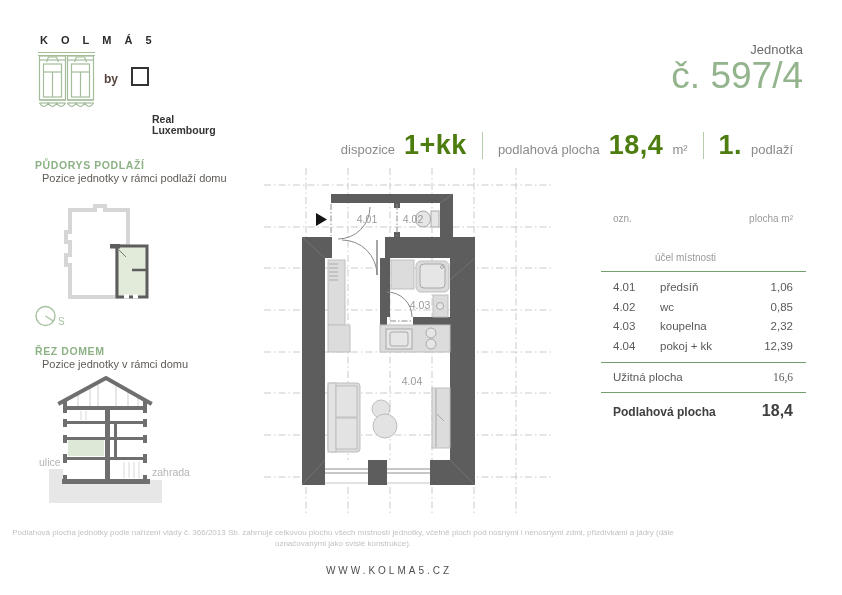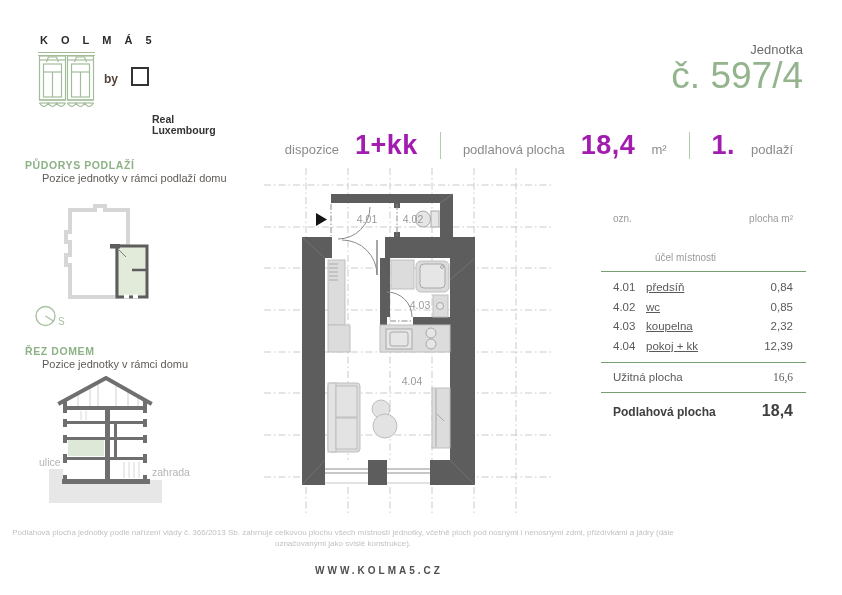--- a/index.html
+++ b/index.html
@@ -9,48 +9,48 @@
 
   
   .logo-title{left:40px;top:34px;font-size:11px;font-weight:bold;letter-spacing:5px;color:#2b2b2b;}
   .by-label{left:104px;top:72px;font-size:12px;font-weight:bold;color:#55443c;}
   .rl-square{left:131px;top:67px;width:14px;height:15px;border:2.5px solid #333;}
   .rl-name{left:152px;top:66px;font-size:10.5px;font-weight:bold;color:#333;line-height:10.5px;margin-top:48px;}
   .unit-label{right:39px;top:42px;font-size:13px;color:#6b6b6b;text-align:right;}
   .unit-number{right:39px;top:55px;font-size:37px;color:#93b48c;text-align:right;}
 
   
-  .summary-bar{right:49px;top:130px;display:flex;align-items:baseline;gap:16px;}
+  .summary-bar{right:49px;top:130px;display:flex;align-items:baseline;gap:9px;}
   .sum-small{font-size:13px;color:#8b8b8b;}
-  .sum-big{font-size:27px;font-weight:bold;color:#a21caf;letter-spacing:.5px;}
+  .sum-big{font-size:27px;font-weight:bold;color:#4d7c0f;letter-spacing:.5px;}
   .sum-sep{width:1px;height:27px;background:#b5cbae;align-self:center;margin:0 6px;}
 
   
-  .side-title{left:25px;font-size:10.5px;font-weight:bold;letter-spacing:.6px;color:#8cb285;}
+  .side-title{left:35px;font-size:10.5px;font-weight:bold;letter-spacing:.6px;color:#8cb285;}
   .side-sub{left:42px;font-size:11px;color:#5f5a55;}
   .ground-label{font-size:10.5px;color:#b5b5b5;}
 
   
   .area-table{left:601px;top:213px;width:205px;}
   .t-head{display:flex;font-size:10px;color:#9b9b9b;padding:0 13px 8px 12px;}
   .t-head .c2{margin-left:23px;margin-top:39px;}
   .t-head .c3{margin-left:auto;}
   .t-line{height:1px;background:#74a06f;}
   .t-row{display:flex;font-size:11.5px;color:#5a5a5a;padding:0 13px 0 12px;height:14.5px;align-items:center;}
   .t-rows{padding:8px 0 9px 0;display:flex;flex-direction:column;gap:5px;}
-  .t-row .c2{text-decoration:underline;}
+  .t-row .c2{margin-left:14px;}
   .t-row .c3{margin-left:auto;}
   .t-sum{display:flex;font-size:11.5px;color:#5a5a5a;padding:8px 13px 9px 12px;align-items:baseline;}
   .t-sum .c3{margin-left:auto;font-family:Liberation Serif, serif;}
   .t-total{display:flex;font-size:12px;font-weight:bold;color:#3f3f3f;padding:9px 13px 0 12px;align-items:baseline;}
   .t-total .c3{margin-left:auto;font-size:16px;}
 
   
   .footer{left:0;top:527px;width:686px;text-align:center;font-size:8px;color:#c2c2c2;line-height:11px;}
-  .website{left:2px;top:565px;width:754px;text-align:center;font-size:10px;letter-spacing:3px;color:#4f4f4f;font-weight:bold;}
+  .website{left:12px;top:565px;width:754px;text-align:center;font-size:10px;letter-spacing:3px;color:#4f4f4f;}
   a.weblink{color:#4f4f4f;text-decoration:none;}
 </style>
 </head>
 <body>
 
 <div class="page">
 
   <div class="abs logo-title">K O L M Á  5</div>
   <svg class="abs" style="left:38px;top:50px" width="58" height="64" viewBox="0 0 58 64">
     <g stroke="#a3bd9a" stroke-width="1.2" fill="none">
@@ -303,21 +303,21 @@
     <div class="t-head">
       <span class="c1">ozn.</span>
       <span class="c2">účel místnosti</span>
       <span class="c3">plocha m²</span>
     </div>
     <div class="t-line"></div>
     <div class="t-rows">
       <div class="t-row">
         <span class="c1" style="width:33px">4.01</span>
         <span class="c2">předsíň</span>
-        <span class="c3">0,84</span>
+        <span class="c3">1,06</span>
       </div>
       <div class="t-row">
         <span class="c1" style="width:33px">4.02</span>
         <span class="c2">wc</span>
         <span class="c3">0,85</span>
       </div>
       <div class="t-row">
         <span class="c1" style="width:33px">4.03</span>
         <span class="c2">koupelna</span>
         <span class="c3">2,32</span>

